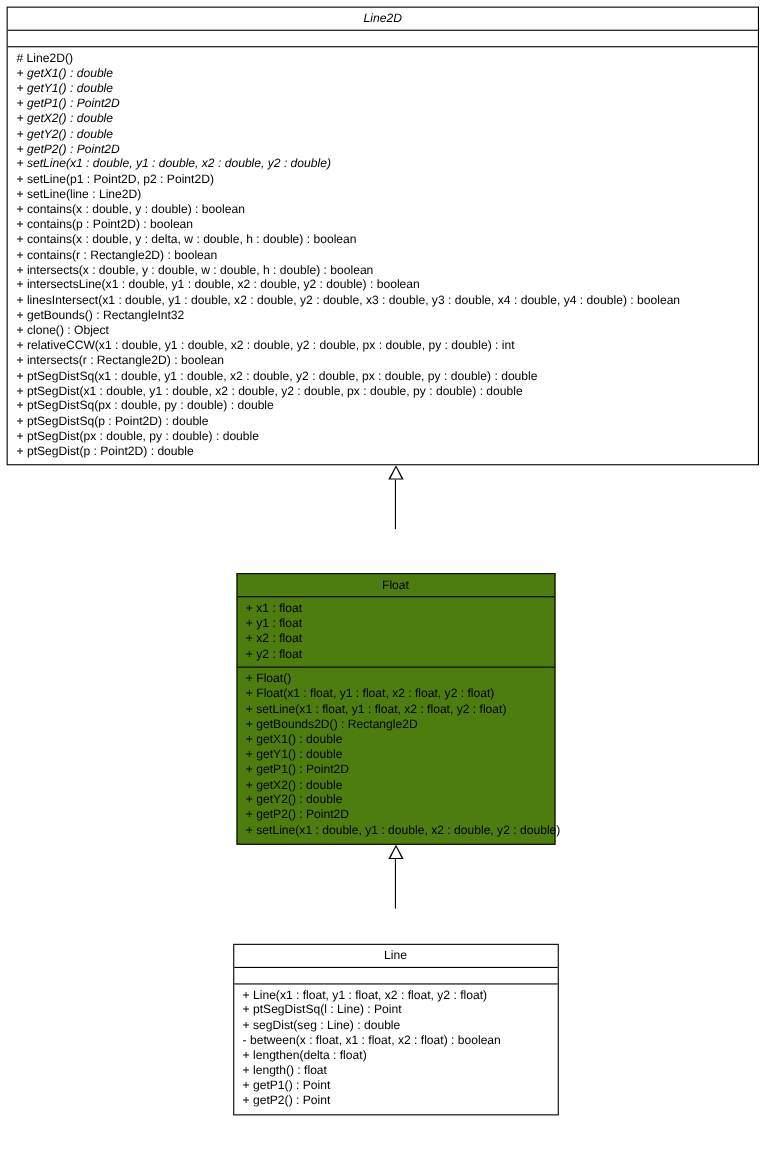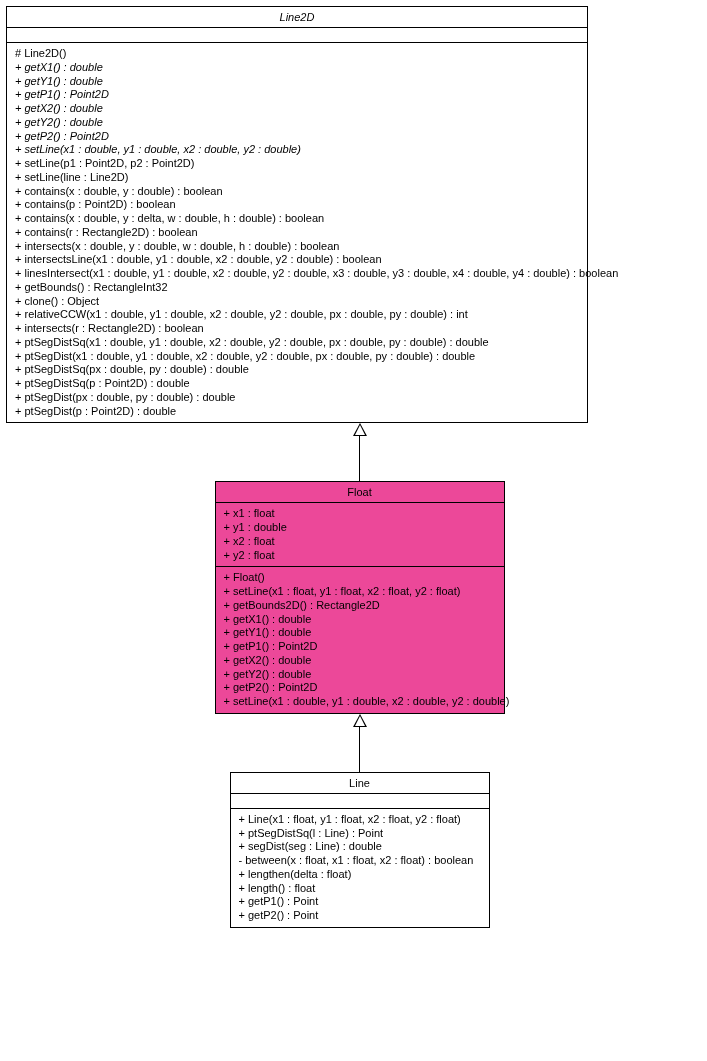--- a/index.html
+++ b/index.html
@@ -9,21 +9,22 @@
     font-size: 11px;
     background: #fff;
     width: 707px;
   }
   .class-box {
     border: 1px solid #000;
     background: #fff;
     box-sizing: border-box;
   }
   .class-box.highlighted {
-    background: #ec4899;
+    background: #4d7c0f;
+    margin-top: 40px;
   }
   .class-title {
     text-align: center;
     padding: 4px 6px;
     font-style: italic;
     border-bottom: 1px solid #000;
   }
   .class-title.non-italic {
     font-style: normal;
   }
@@ -71,21 +72,21 @@
     background: #000;
   }
   .wrap-center {
     display: flex;
     justify-content: center;
   }
 </style>
 </head>
 <body>
 
-<div class="class-box" style="width:582px;">
+<div class="class-box" style="width:684px;">
   <div class="class-title">Line2D</div>
   <div class="class-section"></div>
   <div class="class-section">
       <div class="member"># Line2D()</div>
       <div class="member italic">+ getX1() : double</div>
       <div class="member italic">+ getY1() : double</div>
       <div class="member italic">+ getP1() : Point2D</div>
       <div class="member italic">+ getX2() : double</div>
       <div class="member italic">+ getY2() : double</div>
       <div class="member italic">+ getP2() : Point2D</div>
@@ -115,46 +116,47 @@
 <div class="connector">
   <div class="arrowhead"></div>
   <div class="vline" style="height:45px;"></div>
 </div>
 
 <div class="wrap-center">
   <div class="class-box highlighted" style="width:290px;">
     <div class="class-title non-italic">Float</div>
     <div class="class-section">
         <div class="member">+ x1 : float</div>
-        <div class="member">+ y1 : double</div>
+        <div class="member">+ y1 : float</div>
         <div class="member">+ x2 : float</div>
         <div class="member">+ y2 : float</div>
       </div>
     <div class="class-section">
         <div class="member">+ Float()</div>
+        <div class="member">+ Float(x1 : float, y1 : float, x2 : float, y2 : float)</div>
         <div class="member">+ setLine(x1 : float, y1 : float, x2 : float, y2 : float)</div>
         <div class="member">+ getBounds2D() : Rectangle2D</div>
         <div class="member">+ getX1() : double</div>
         <div class="member">+ getY1() : double</div>
         <div class="member">+ getP1() : Point2D</div>
         <div class="member">+ getX2() : double</div>
         <div class="member">+ getY2() : double</div>
         <div class="member">+ getP2() : Point2D</div>
         <div class="member">+ setLine(x1 : double, y1 : double, x2 : double, y2 : double)</div>
       </div>
   </div>
 </div>
 
 <div class="connector">
   <div class="arrowhead"></div>
   <div class="vline" style="height:45px;"></div>
 </div>
 
 <div class="wrap-center">
-  <div class="class-box" style="width:260px;">
+  <div class="class-box" style="width:296px;margin-top:32px;">
     <div class="class-title non-italic">Line</div>
     <div class="class-section"></div>
     <div class="class-section">
         <div class="member">+ Line(x1 : float, y1 : float, x2 : float, y2 : float)</div>
         <div class="member">+ ptSegDistSq(l : Line) : Point</div>
         <div class="member">+ segDist(seg : Line) : double</div>
         <div class="member">- between(x : float, x1 : float, x2 : float) : boolean</div>
         <div class="member">+ lengthen(delta : float)</div>
         <div class="member">+ length() : float</div>
         <div class="member">+ getP1() : Point</div>

